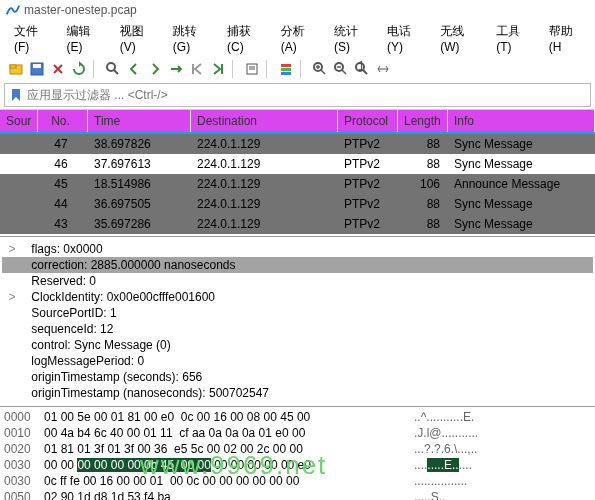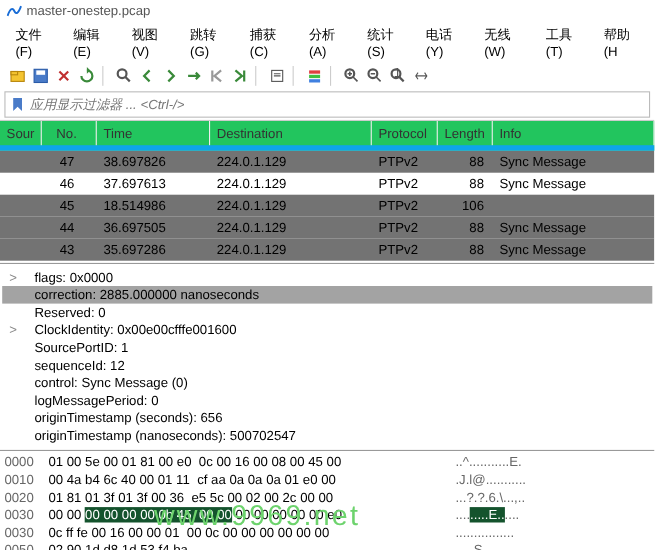--- a/index.html
+++ b/index.html
@@ -7,23 +7,23 @@
 .titlebar{display:flex;align-items:center;padding:3px 6px;gap:4px}
 .logo{width:14px;height:14px}
 .title{color:#555}
 .menubar{display:flex;padding:0 6px;gap:2px}
 .menu-item{padding:3px 8px;cursor:default}
 .toolbar{display:flex;align-items:center;padding:2px 6px;gap:1px;flex-wrap:wrap}
 .tb-btn{width:20px;height:20px;display:flex;align-items:center;justify-content:center;cursor:pointer}
 .tb-sep{width:6px;height:18px;border-left:1px solid #ccc;margin:0 3px}
 .filterbar{display:flex;align-items:center;padding:2px 4px;border:1px solid #bbb;margin:2px 4px;gap:4px}
 .bookmark{width:14px;height:14px}
-.filter-input{flex:1;border:none;outline:none;color:#0f172a;font-style:italic;height:18px}
+.filter-input{flex:1;border:none;outline:none;color:#0f172a;height:18px}
 .packet-list{border-top:1px solid #ccc;border-bottom:1px solid #999}
-.pl-header{display:flex;background:#22c55e;border-bottom:5px solid #0ea5e9}
+.pl-header{display:flex;background:#d946ef;border-bottom:2px solid #0ea5e9}
 .pl-header>div{padding:4px 6px;border-right:1px solid #eee;color:#333}
 .c-sour{width:38px}.c-no{width:50px;text-align:center;padding-right:10px!important}.c-time{width:103px}.c-dest{width:147px}.c-proto{width:60px}.c-len{width:50px;text-align:right;padding-right:8px!important}.c-info{flex:1}
 .pl-body{height:102px;overflow:hidden}
 .pl-row{display:flex;padding:2px 0}
 .pl-row>div{padding:1px 6px}
 .pl-row.hl{background:#737373}
 .pl-row.sel{background:#737373}
 .details{border-bottom:1px solid #999;height:170px;overflow:hidden;padding:4px 2px;font-family:Consolas,monospace}
 .det-row{padding:1px 4px;white-space:pre}
 .det-row.hl{background:#a3a3a3}
@@ -194,20 +194,21 @@
         <div class="c-len">88</div>
         <div class="c-info">Sync Message</div>
       </div>
       <div class="pl-row hl">
         <div class="c-sour"></div>
         <div class="c-no">45</div>
         <div class="c-time">18.514986</div>
         <div class="c-dest">224.0.1.129</div>
         <div class="c-proto">PTPv2</div>
         <div class="c-len">106</div>
+        <div class="c-info">Announce Message</div>
       </div>
       <div class="pl-row sel">
         <div class="c-sour"></div>
         <div class="c-no">44</div>
         <div class="c-time">36.697505</div>
         <div class="c-dest">224.0.1.129</div>
         <div class="c-proto">PTPv2</div>
         <div class="c-len">88</div>
         <div class="c-info">Sync Message</div>
       </div>

